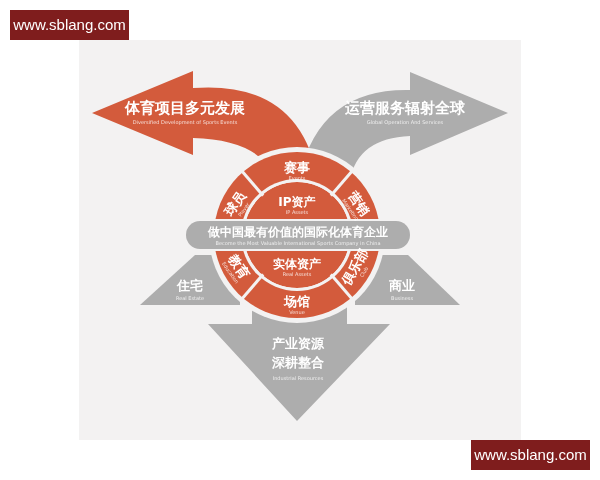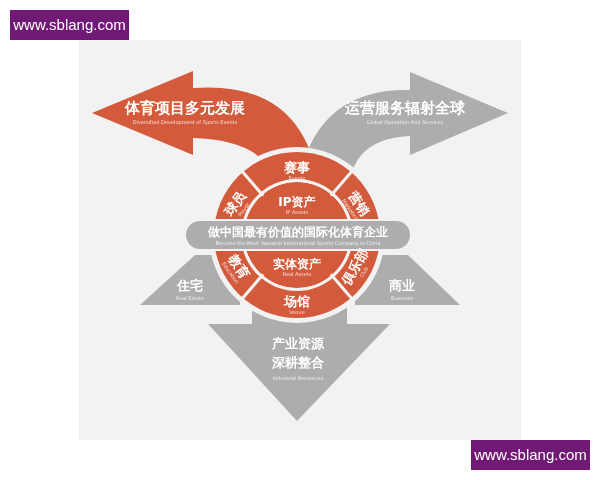--- a/index.html
+++ b/index.html
@@ -1,18 +1,18 @@
 <!DOCTYPE html>
 <html><head>
 <meta charset="utf-8">
 <style>
   html, body { margin: 0; padding: 0; background: #ffffff; }
   body { width: 600px; height: 480px; position: relative; overflow: hidden;
          font-family: "DejaVu Sans", "Liberation Sans", sans-serif; }
-  .watermark { position: absolute; background: #701a75; color: #ffffff;
+  .watermark { position: absolute; background: #7f1d1d; color: #ffffff;
                font-family: "Liberation Sans", "DejaVu Sans", sans-serif;
                font-size: 15px; line-height: 30px; text-align: center; }
   .wm-top { left: 10px; top: 10px; width: 119px; height: 30px; }
   .wm-bottom { left: 471px; top: 440px; width: 119px; height: 30px; }
   .panel { position: absolute; left: 79px; top: 40px; width: 442px; height: 400px; background: #f3f2f2; }
   svg { position: absolute; left: 0; top: 0; }
   svg text { font-family: "DejaVu Sans", "Liberation Sans", sans-serif; }
   .t-big { font-size: 15px; font-weight: bold; fill: #ffffff; }
   .t-sm { font-size: 5px; fill: #ffffff; opacity: 0.8; }
   .t-ring { font-size: 13px; font-weight: bold; fill: #ffffff; }

